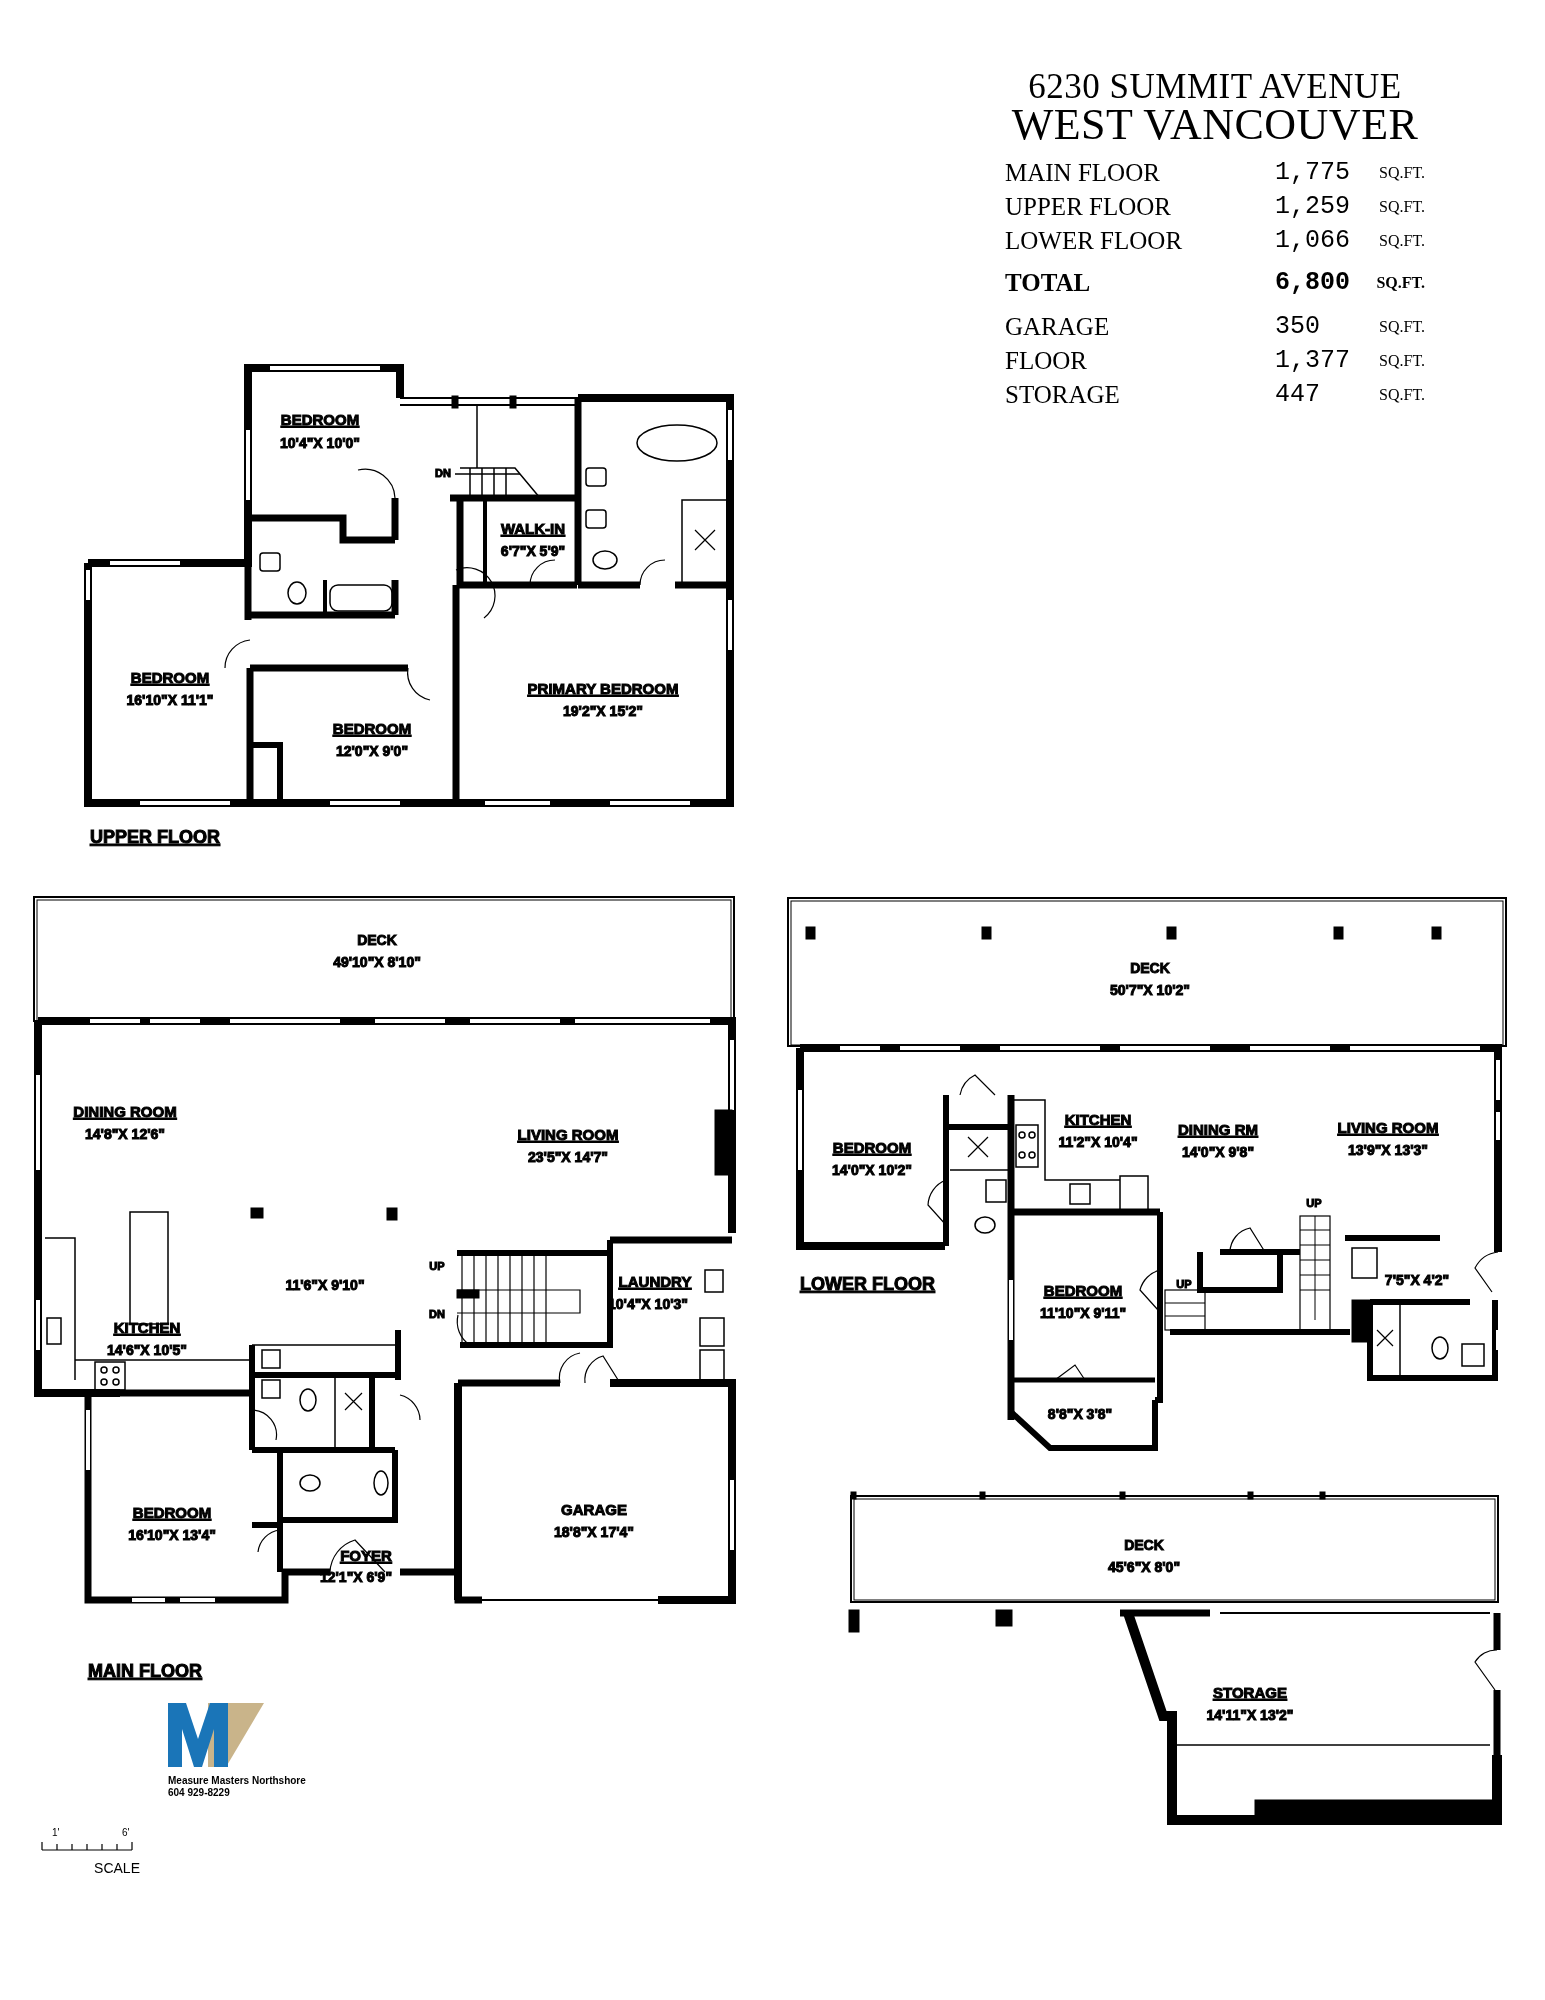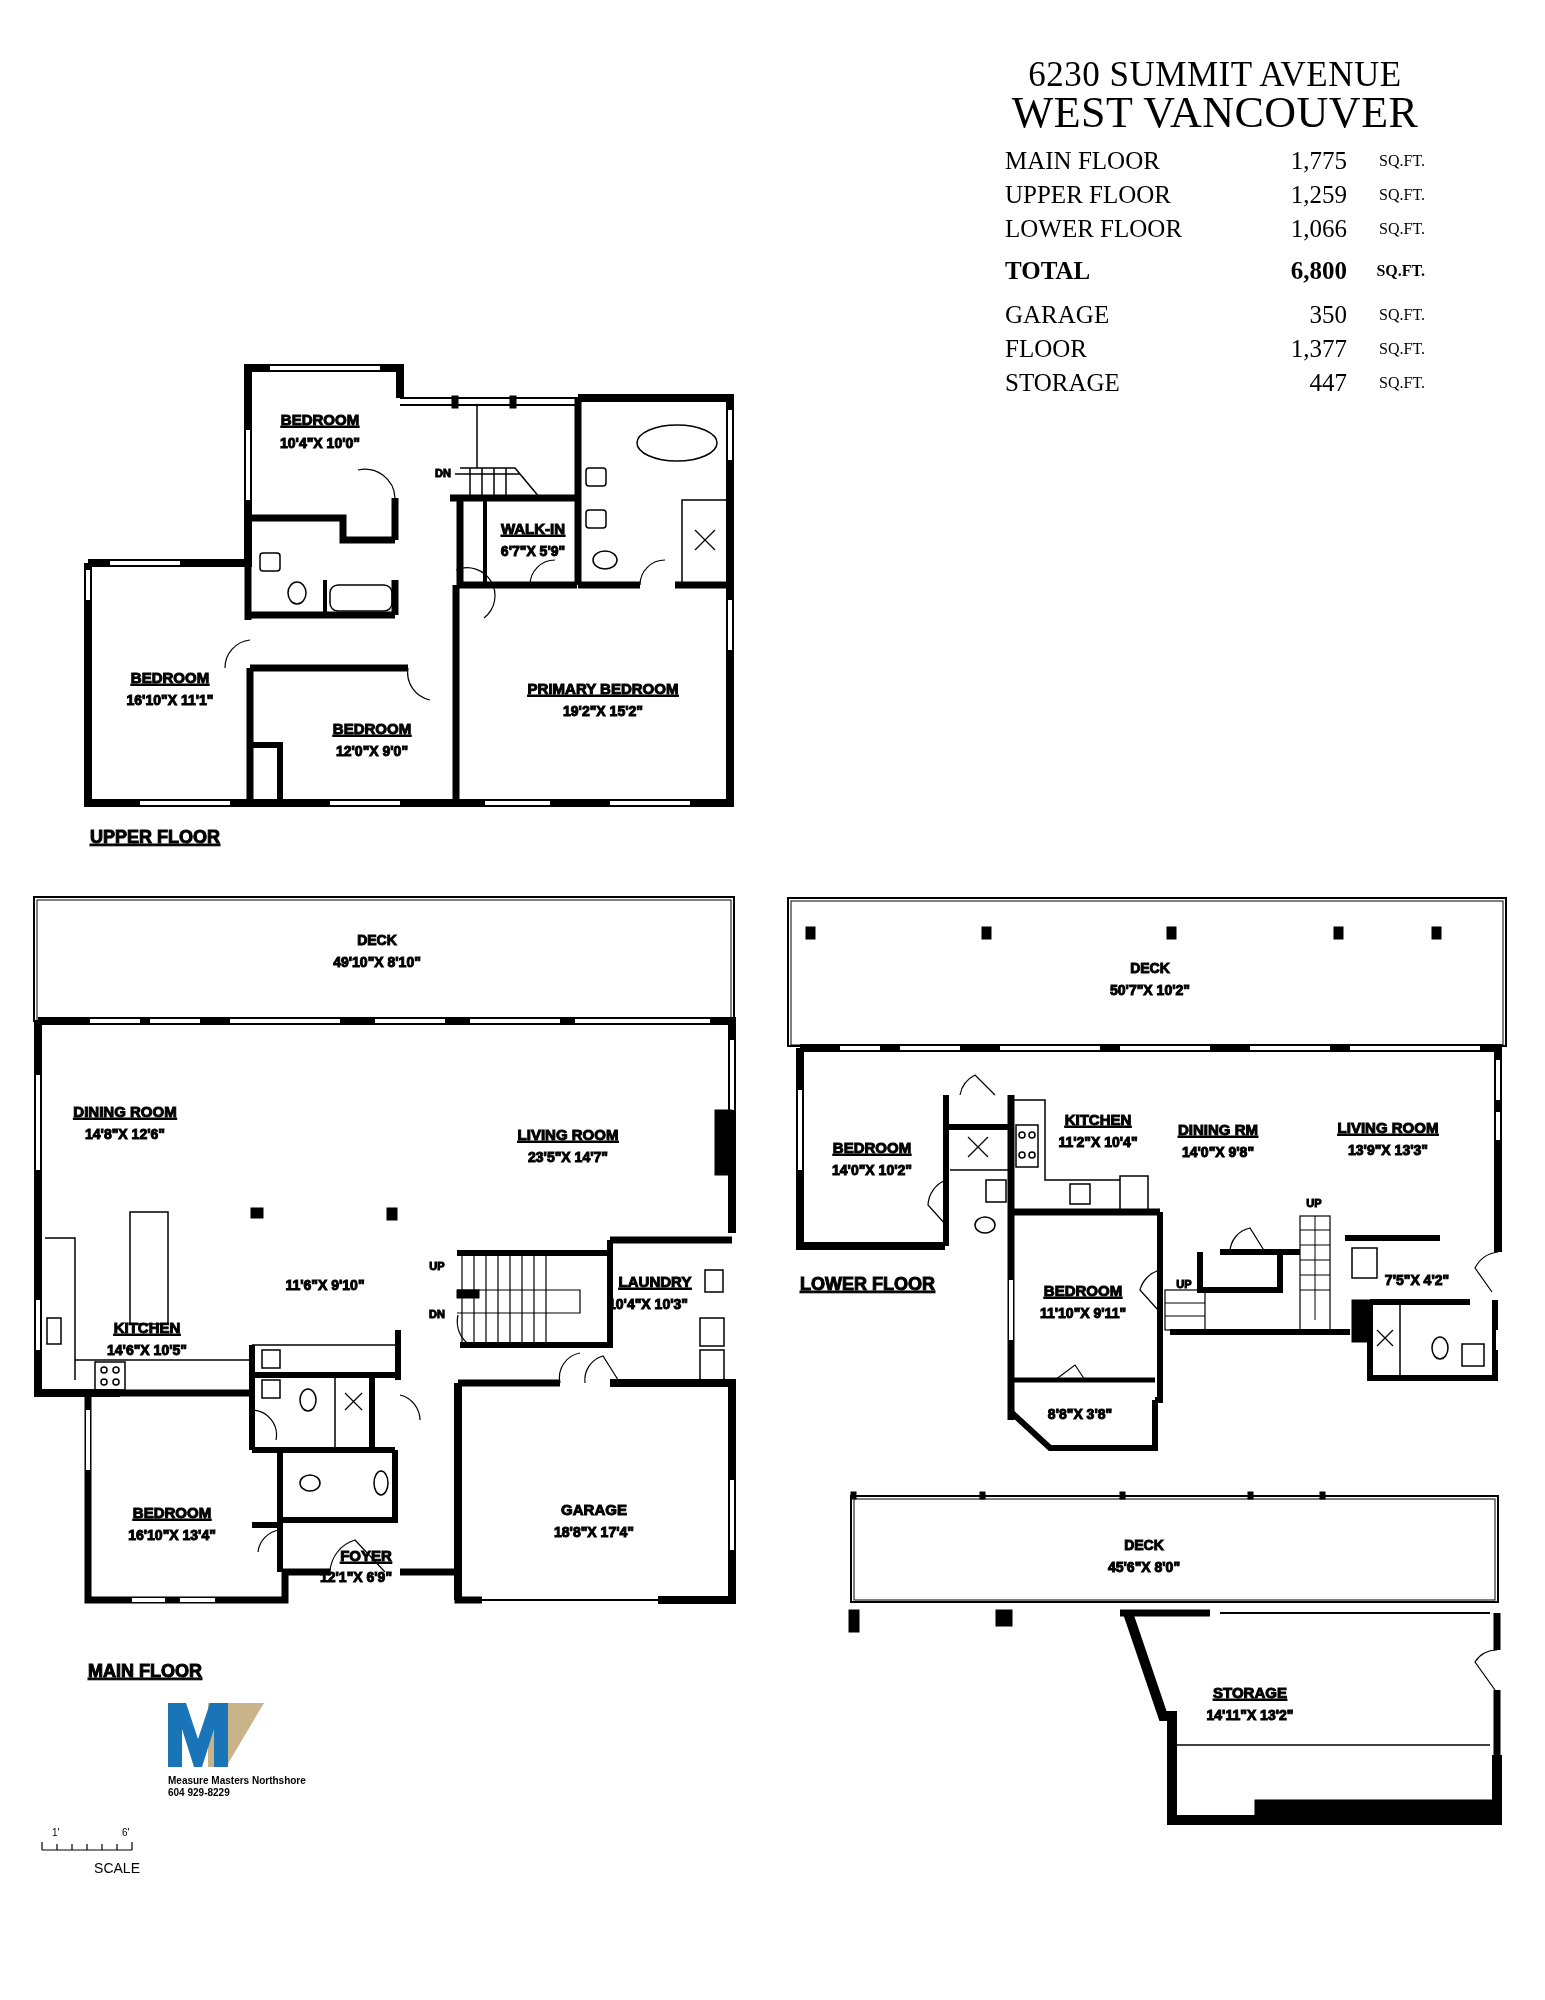--- a/index.html
+++ b/index.html
@@ -3,26 +3,26 @@
 <meta charset="utf-8">
 <style>
   html, body { margin: 0; padding: 0; background: #ffffff; }
   body { width: 1545px; height: 2000px; position: relative; overflow: hidden; font-family: "Liberation Sans", sans-serif; color: #000; }
   svg.plan { position: absolute; left: 0; top: 0; }
   .lbl { font-family: "Liberation Sans", sans-serif; font-weight: bold; font-size: 15px; text-anchor: middle; fill: #000; }
   .dim { font-family: "Liberation Sans", sans-serif; font-weight: bold; font-size: 14px; text-anchor: middle; fill: #000; }
   .small { font-family: "Liberation Sans", sans-serif; font-weight: bold; font-size: 11px; text-anchor: middle; fill: #000; }
   .floor-title { font-family: "Liberation Sans", sans-serif; font-weight: bold; font-size: 18px; text-decoration: underline; fill: #000; }
   
-  .summary { position: absolute; left: 1005px; top: 56px; width: 420px; font-family: "Liberation Serif", serif; }
+  .summary { position: absolute; left: 1005px; top: 68px; width: 420px; font-family: "Liberation Serif", serif; }
   .addr1, .addr2 { text-align: center; font-size: 35px; line-height: 38px; letter-spacing: 0.5px; }
   .addr2 { font-size: 44px; }
   .area-row { display: flex; font-size: 25px; line-height: 34px; height: 34px; }
   .area-row .name { width: 270px; }
-  .area-row .val { width: 72px; text-align: right; }
+  .area-row .val { width: 72px; text-align: left; font-family: Liberation Mono, monospace; }
   .area-row .unit { width: 78px; text-align: right; font-size: 16px; }
   .area-row.total { font-weight: bold; margin-top: 8px; margin-bottom: 10px; }
   
   .scale { position: absolute; left: 40px; top: 1826px; width: 100px; }
   .scale-label { font-family: "Liberation Sans", sans-serif; font-size: 14px; text-align: right; width: 100px; margin-top: 2px; }
   .logo { position: absolute; left: 168px; top: 1699px; width: 160px; height: 100px; }
   .logo-text { font-family: "Liberation Sans", sans-serif; font-weight: bold; font-size: 10px; line-height: 12px; }
 </style>
 </head>
 <body>

